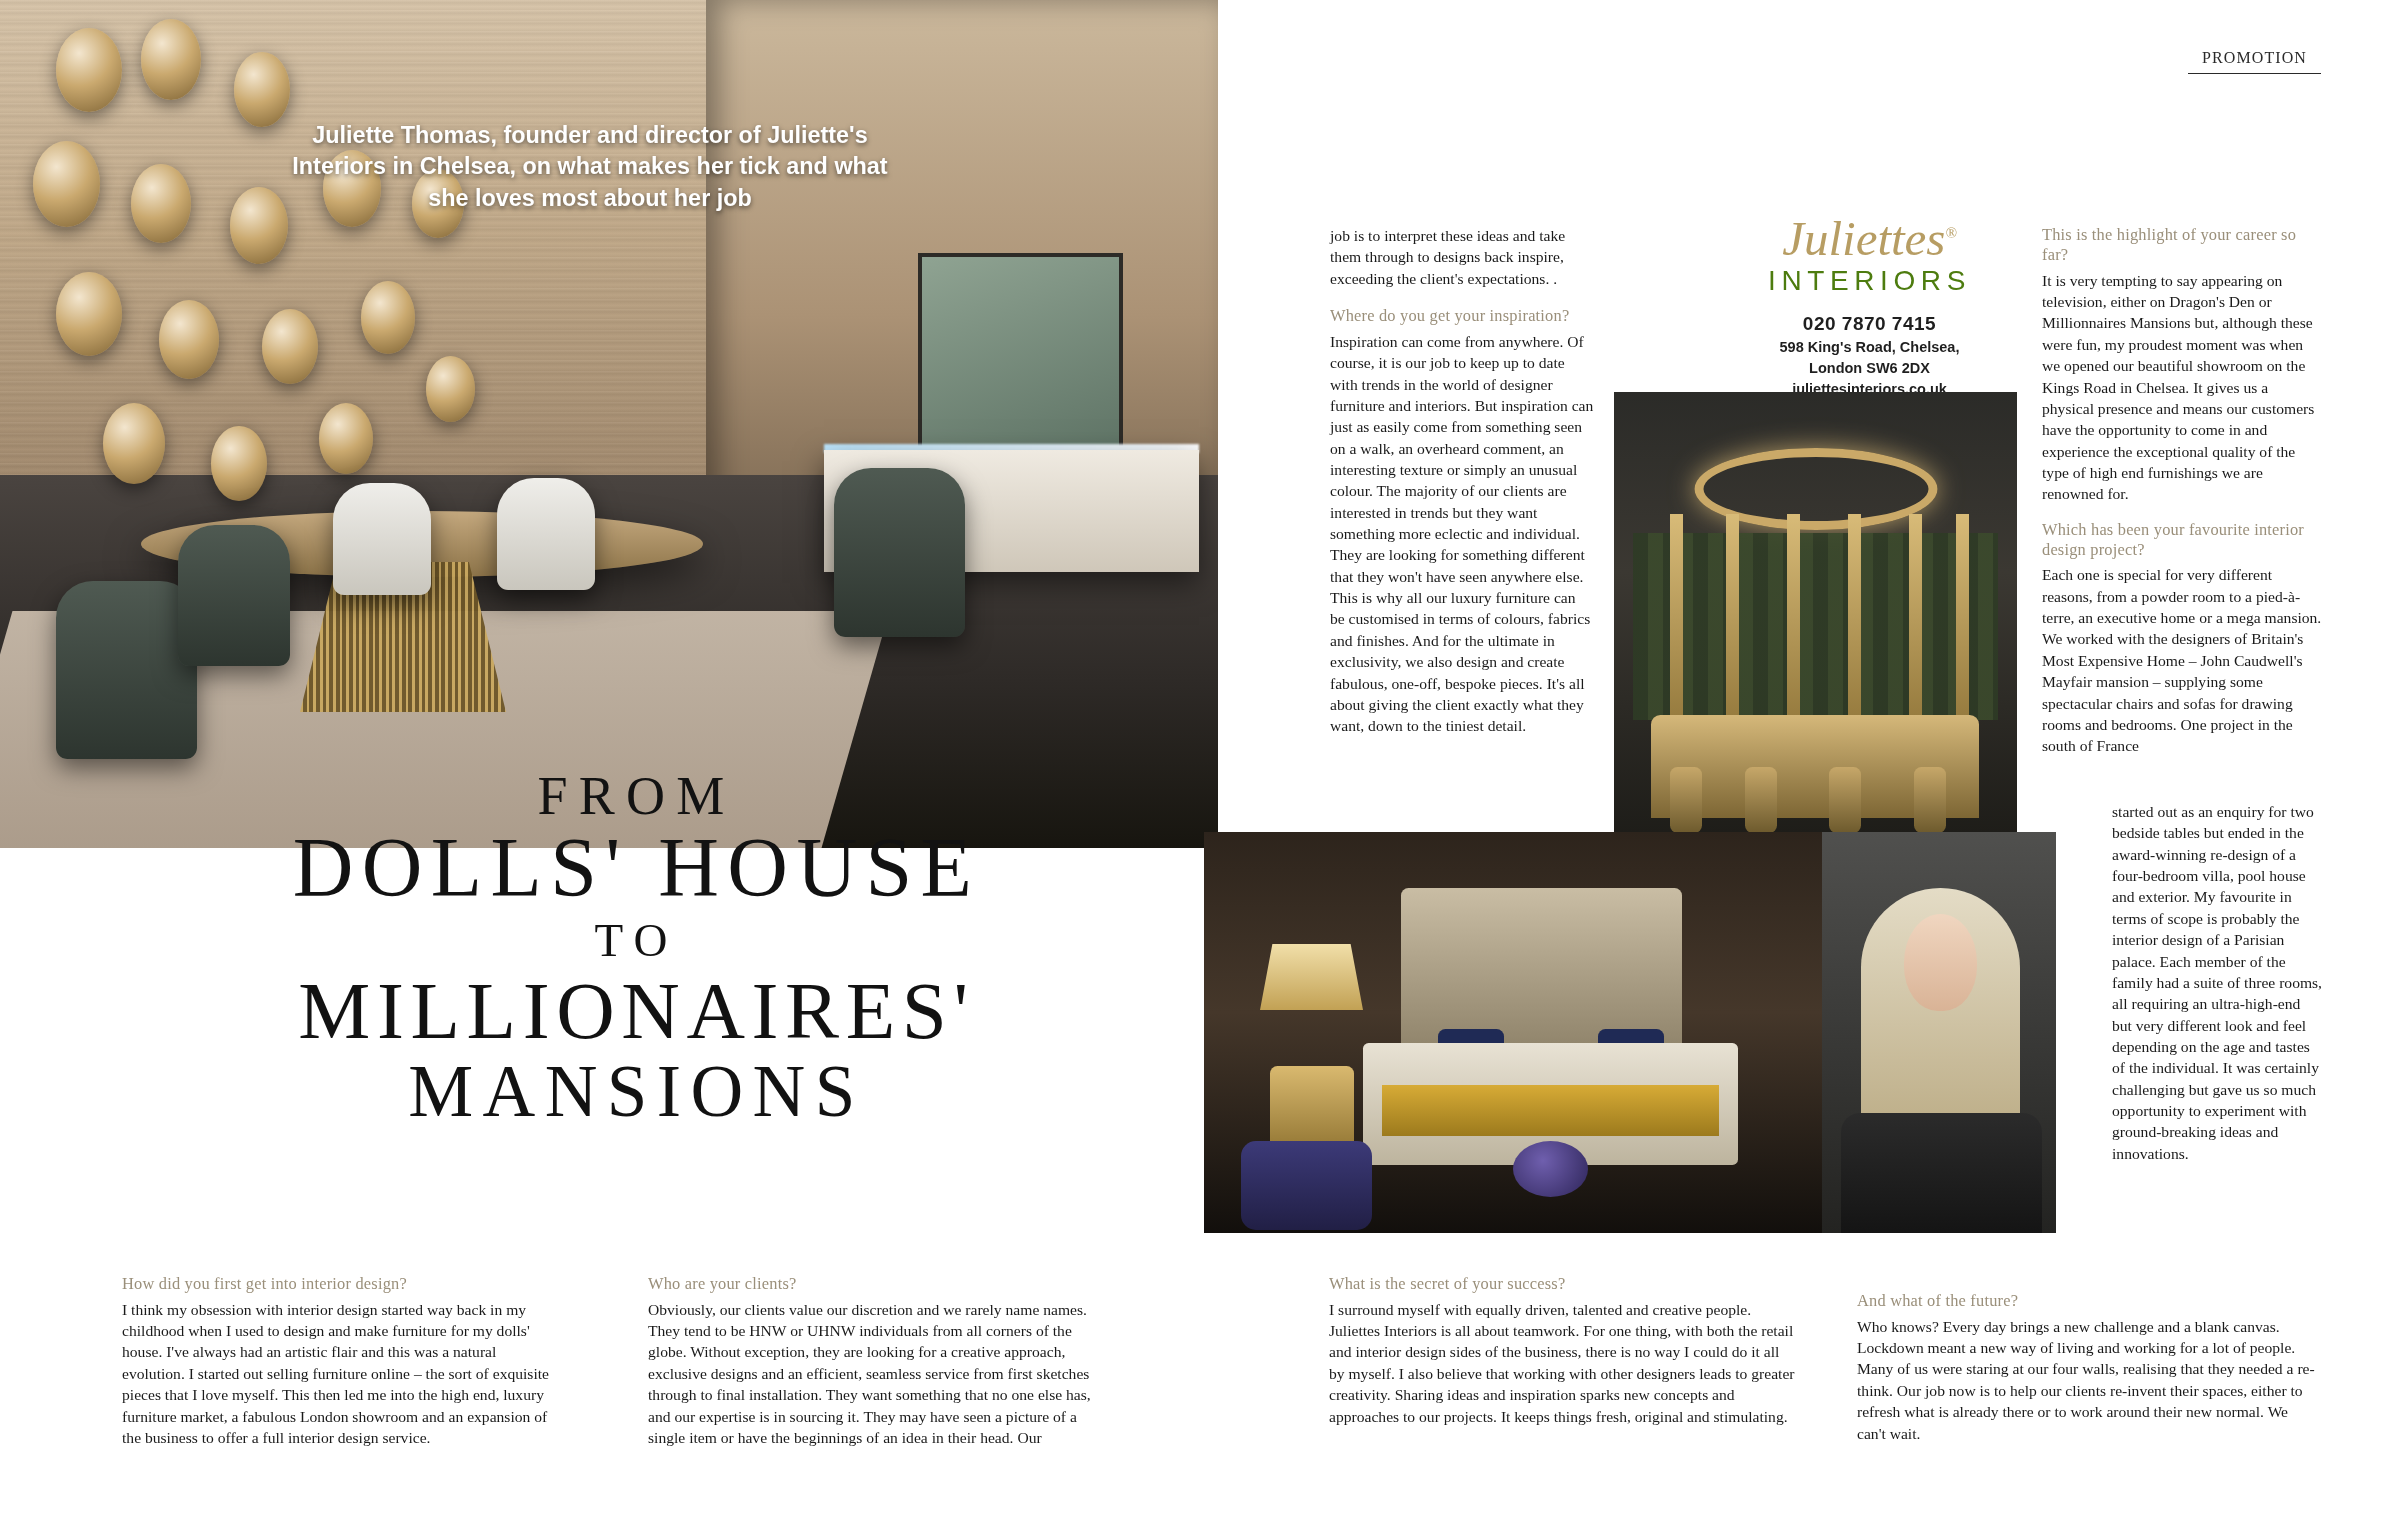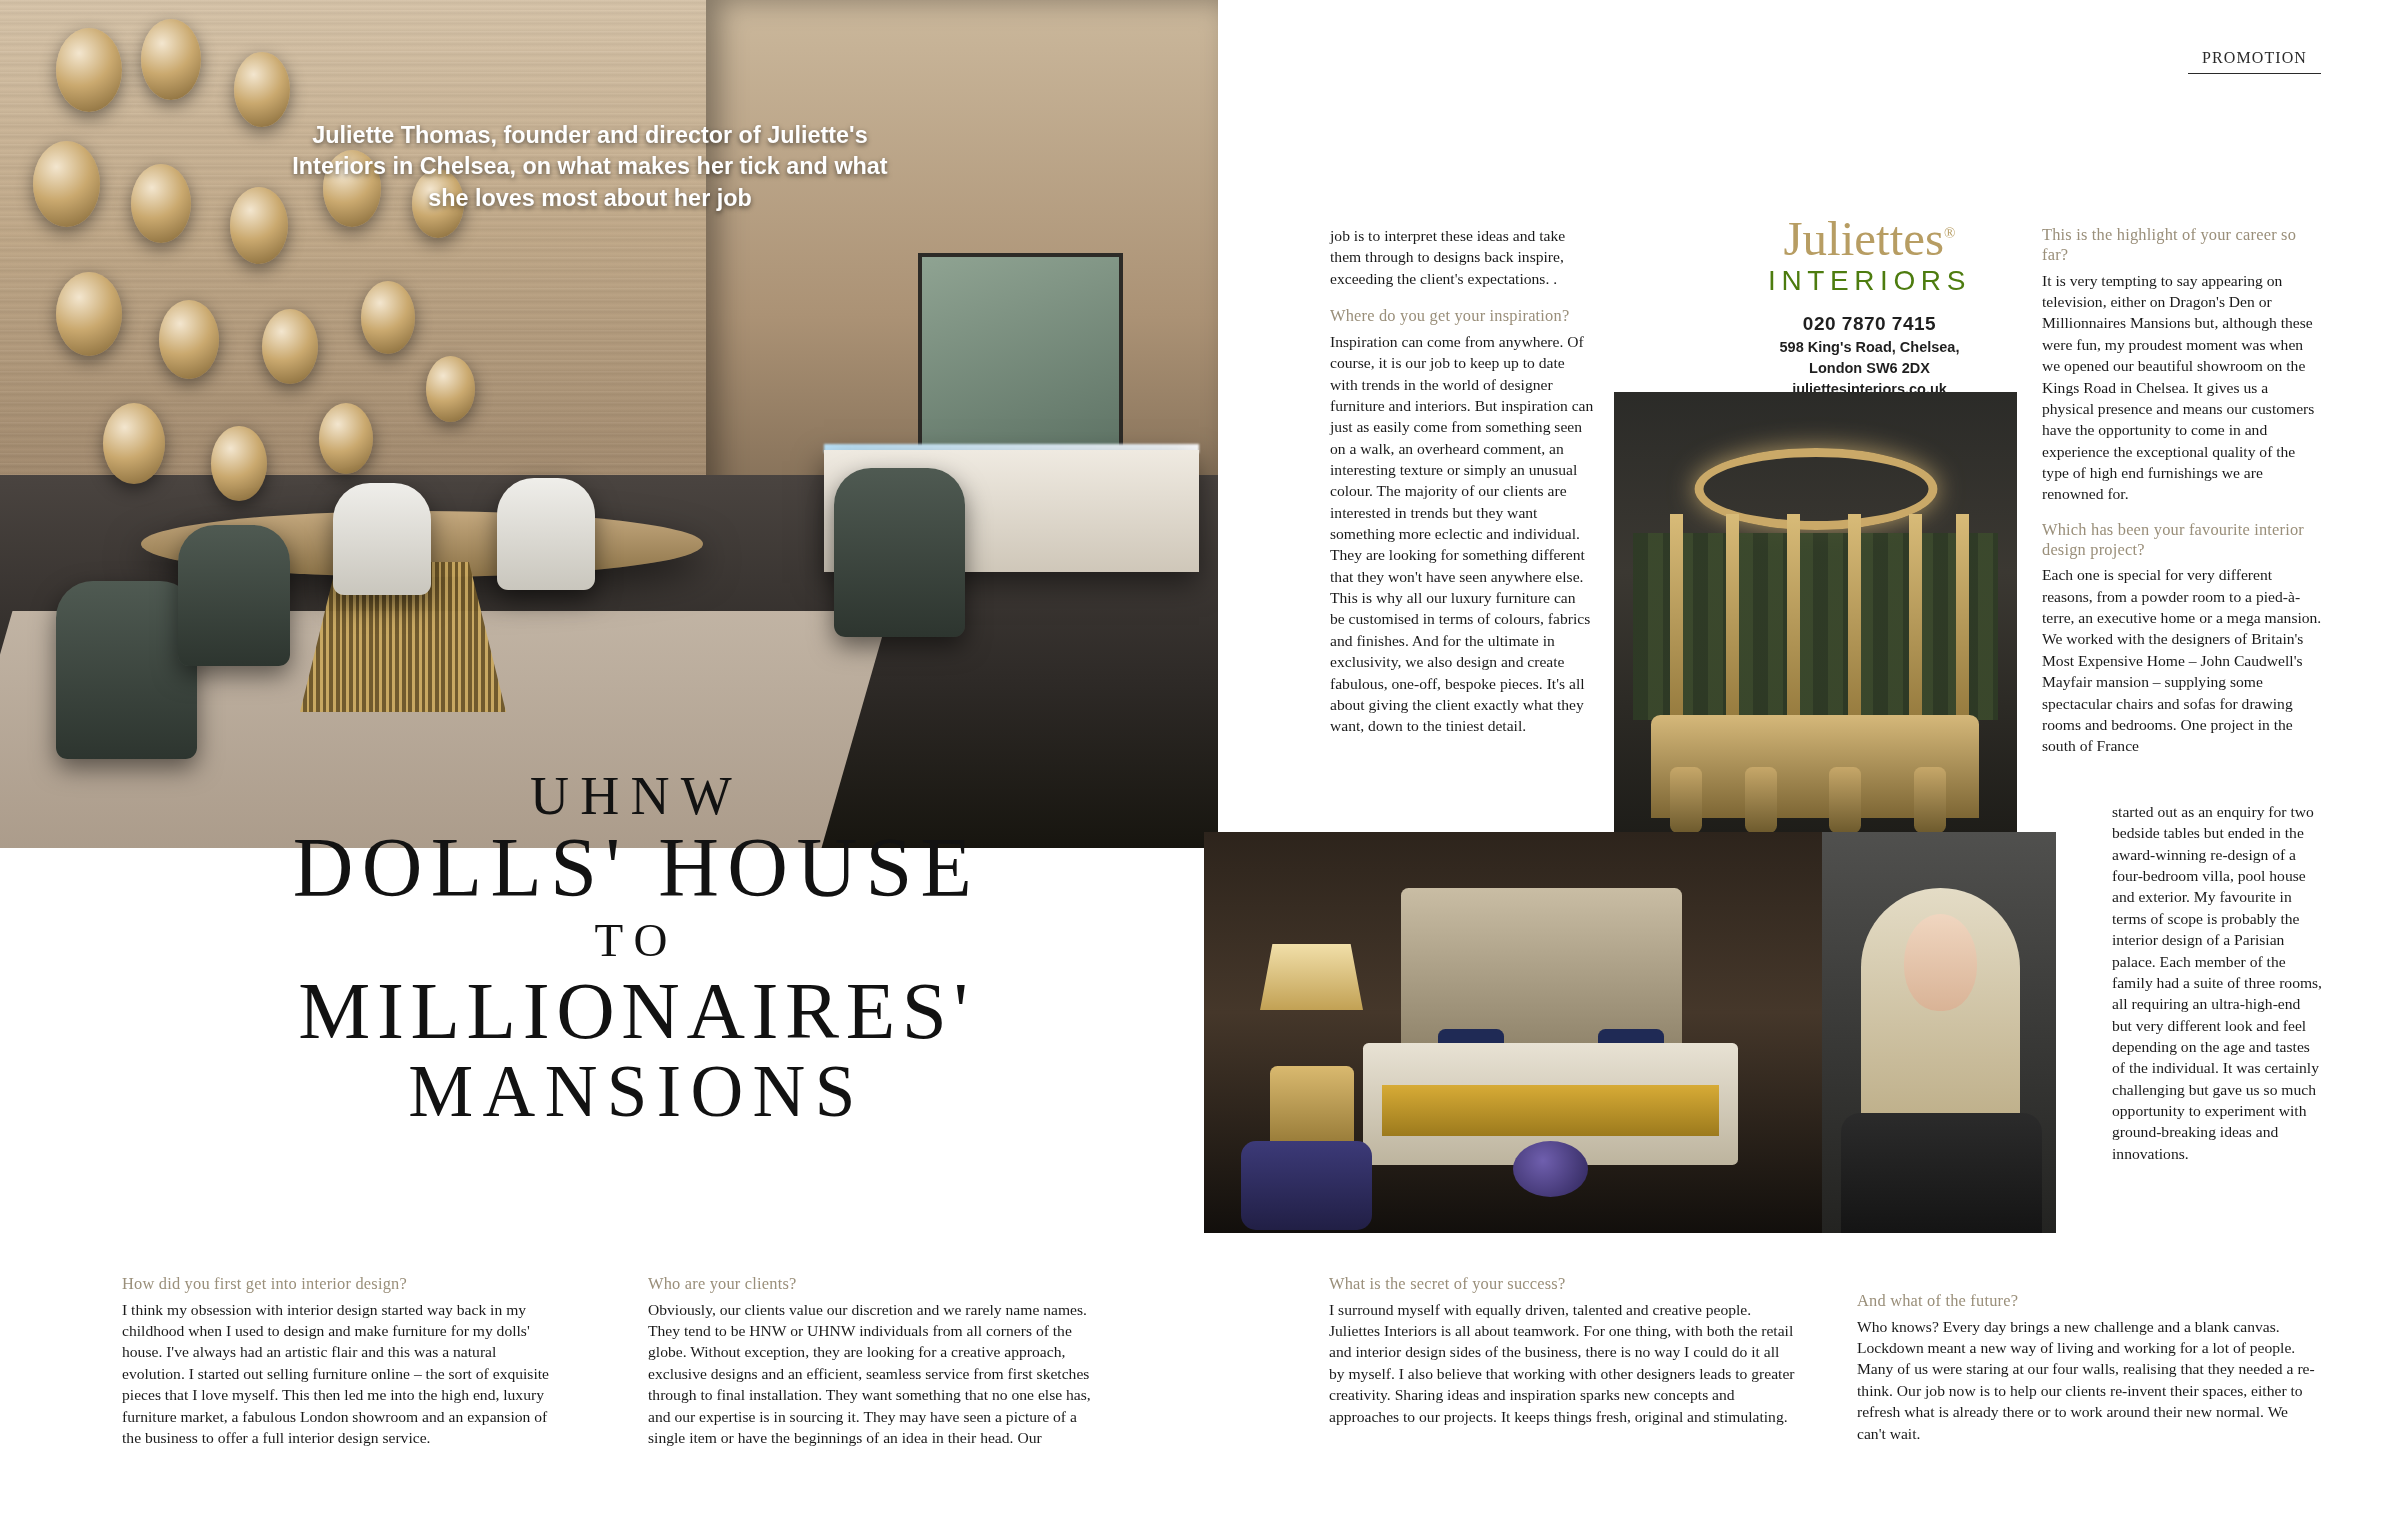--- a/index.html
+++ b/index.html
@@ -135,20 +135,21 @@
 
   
   .logo-box {
     position: absolute;
     left: 1729px; top: 214px;
     width: 281px;
     text-align: center;
   }
   .logo-script {
     font-family: "Liberation Serif", serif;
+    font-style: italic;
     font-size: 49px;
     color: #b79d63;
     letter-spacing: 0px;
     line-height: 1;
   }
   .logo-script sup { font-size: 15px; vertical-align: super; }
   .logo-sub {
     font-family: "Liberation Sans", sans-serif;
     font-size: 28px;
     letter-spacing: 5.6px;
@@ -328,21 +329,21 @@
   <div class="chair light" style="left:333px;top:483px;width:98px;height:112px;"></div>
   <div class="chair light" style="left:497px;top:478px;width:98px;height:112px;"></div>
   <div class="chair" style="left:834px;top:468px;width:131px;height:169px;"></div>
 
   <div class="hero-caption">Juliette Thomas, founder and director of Juliette's Interiors in Chelsea, on what makes her tick and what she loves most about her job</div>
 </div>
 
 <div class="promotion">PROMOTION</div>
 
 <div class="title-block">
-  <div class="l1">UHNW</div>
+  <div class="l1">FROM</div>
   <div class="l2">DOLLS' HOUSE</div>
   <div class="l3">TO</div>
   <div class="l4">MILLIONAIRES'</div>
   <div class="l5">MANSIONS</div>
 </div>
 
 <div class="logo-box">
   <div class="logo-script">
     <span>Juliettes</span><sup>®</sup>
   </div>

